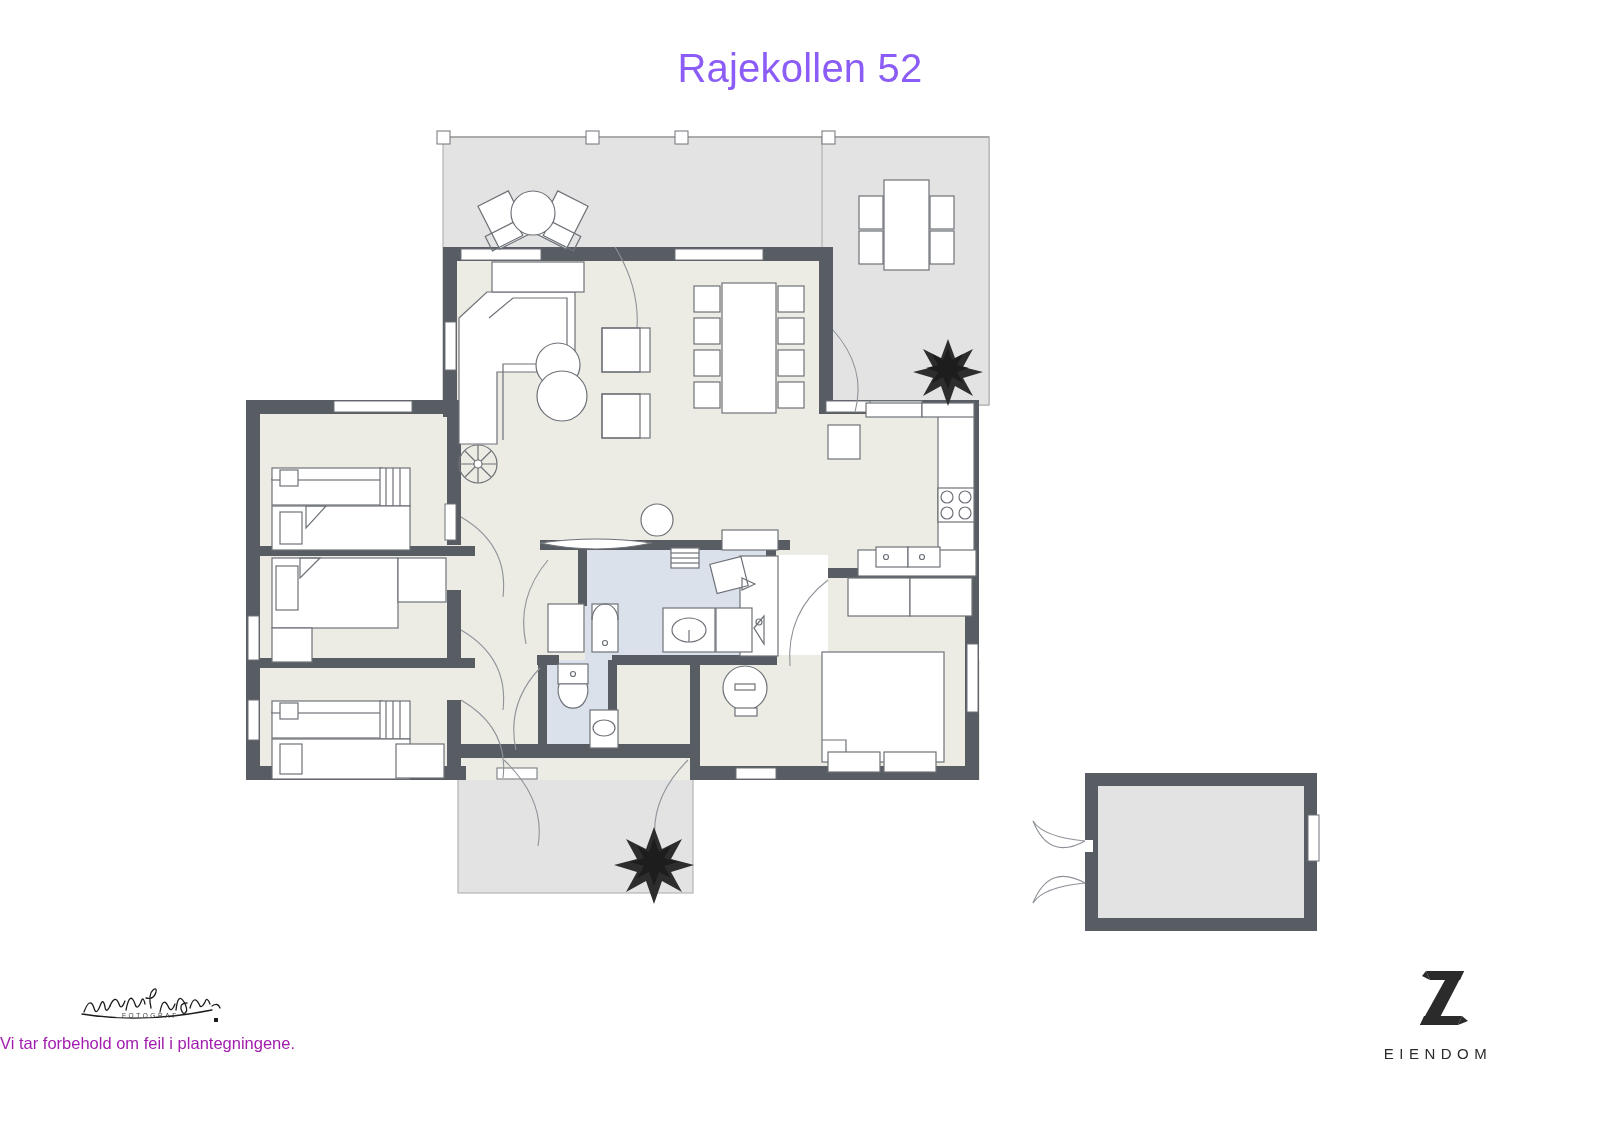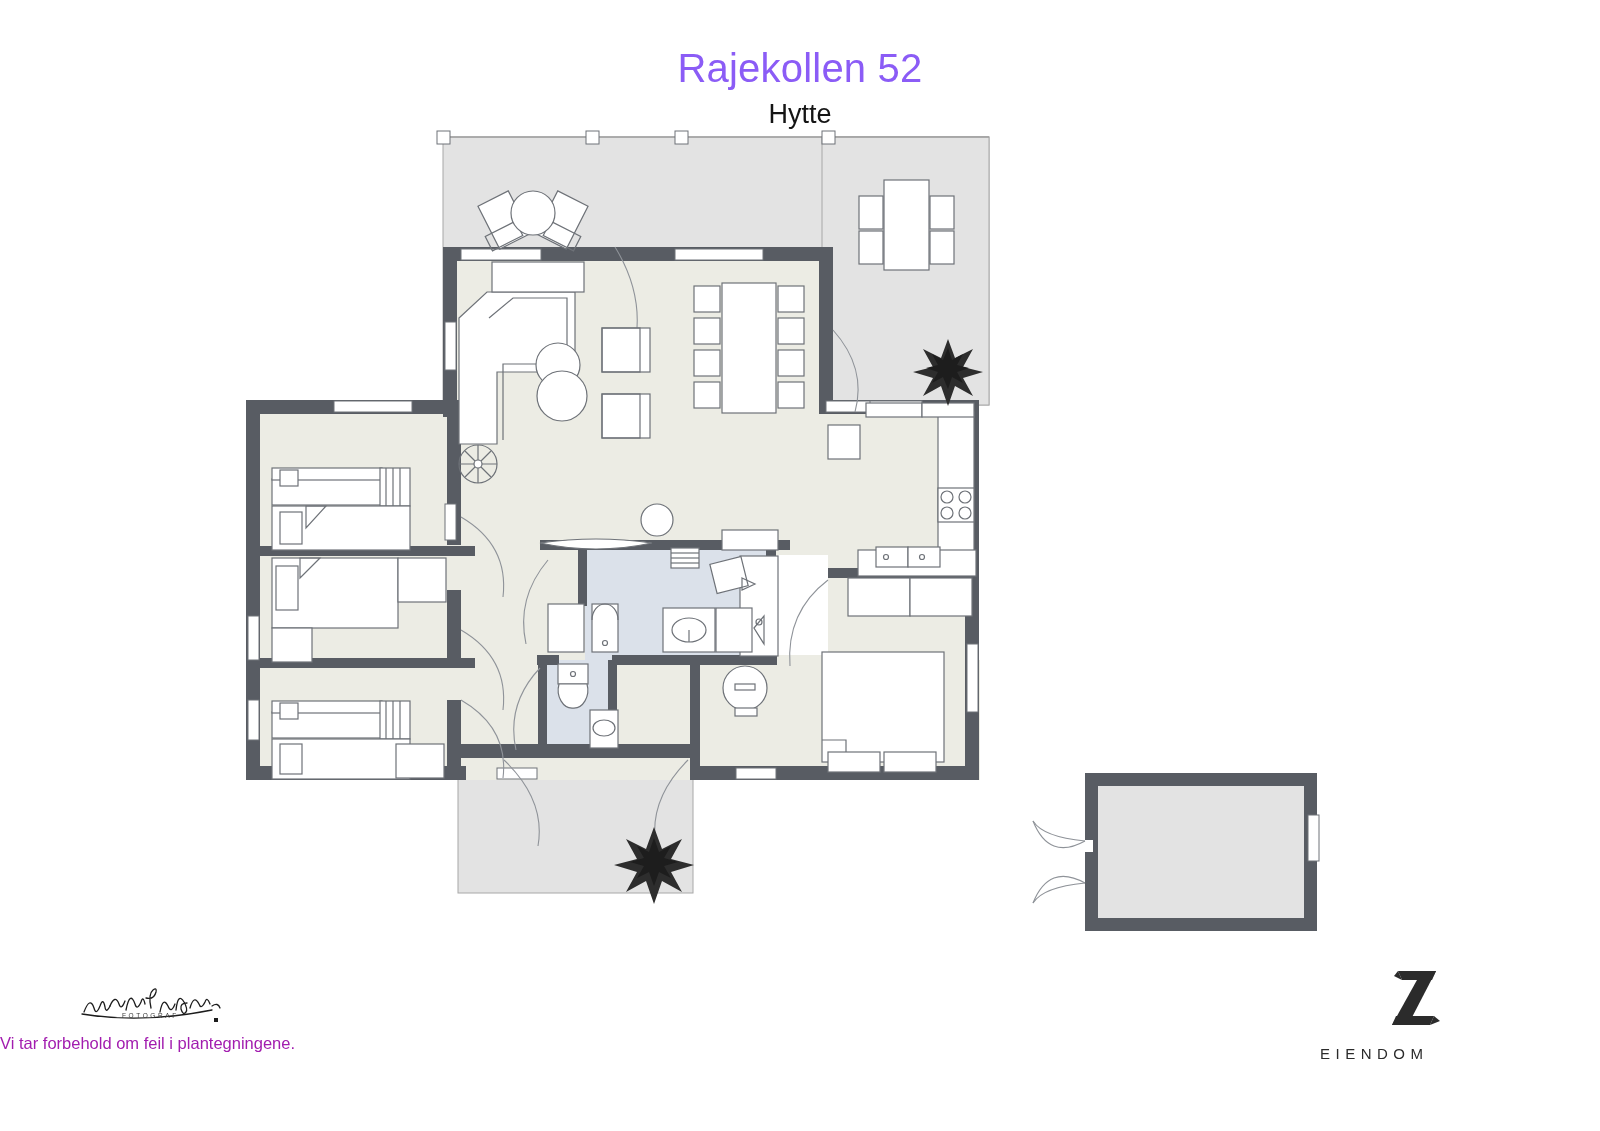--- a/index.html
+++ b/index.html
@@ -10,35 +10,34 @@
   .title{position:absolute;left:0;right:0;top:46px;text-align:center;
          font-size:40px;font-weight:400;letter-spacing:.2px;color:#8b5cf6;}
   .subtitle{position:absolute;left:0;right:0;top:99px;text-align:center;
             font-size:27px;font-weight:400;color:#141414;}
   .disclaimer{position:absolute;left:0;right:0;top:1034px;text-align:left;
               font-size:16.5px;color:#a21caf;}
 
   .plan{position:absolute;left:0;top:0;width:1600px;height:1131px;}
 
   
-  .brand{position:absolute;left:1320px;top:963px;width:180px;}
+  .brand{position:absolute;left:1348px;top:963px;width:180px;text-align:center;}
   .brand .zmark{display:block;margin:0 auto;}
   .brand .bname{display:block;margin-top:10px;font-size:15px;letter-spacing:5.5px;
                 color:#2b2b2b;font-weight:400;}
 
   .sig{position:absolute;left:72px;top:968px;width:160px;height:62px;}
   .sig .fot{position:absolute;left:50px;top:44px;font-size:6.5px;letter-spacing:2.6px;color:#3a3a3a;}
 </style>
 </head>
 <body>
 
 <div id="page">
 
   <div class="title">Rajekollen 52</div>
-  <div class="subtitle">Hytte</div>
   <div class="disclaimer">Vi tar forbehold om feil i plantegningene.</div>
 
   <svg class="plan" viewBox="0 0 1600 1131" width="1600" height="1131">
     <defs>
       <style>
         .wall{fill:#585c63;}
         .floor{fill:#ecece4;}
         .terr{fill:#e3e3e3;stroke:#a8a8a8;stroke-width:1;}
         .wet{fill:#dbe1ea;}
         .fu{fill:#ffffff;stroke:#6e7278;stroke-width:1.2;}

